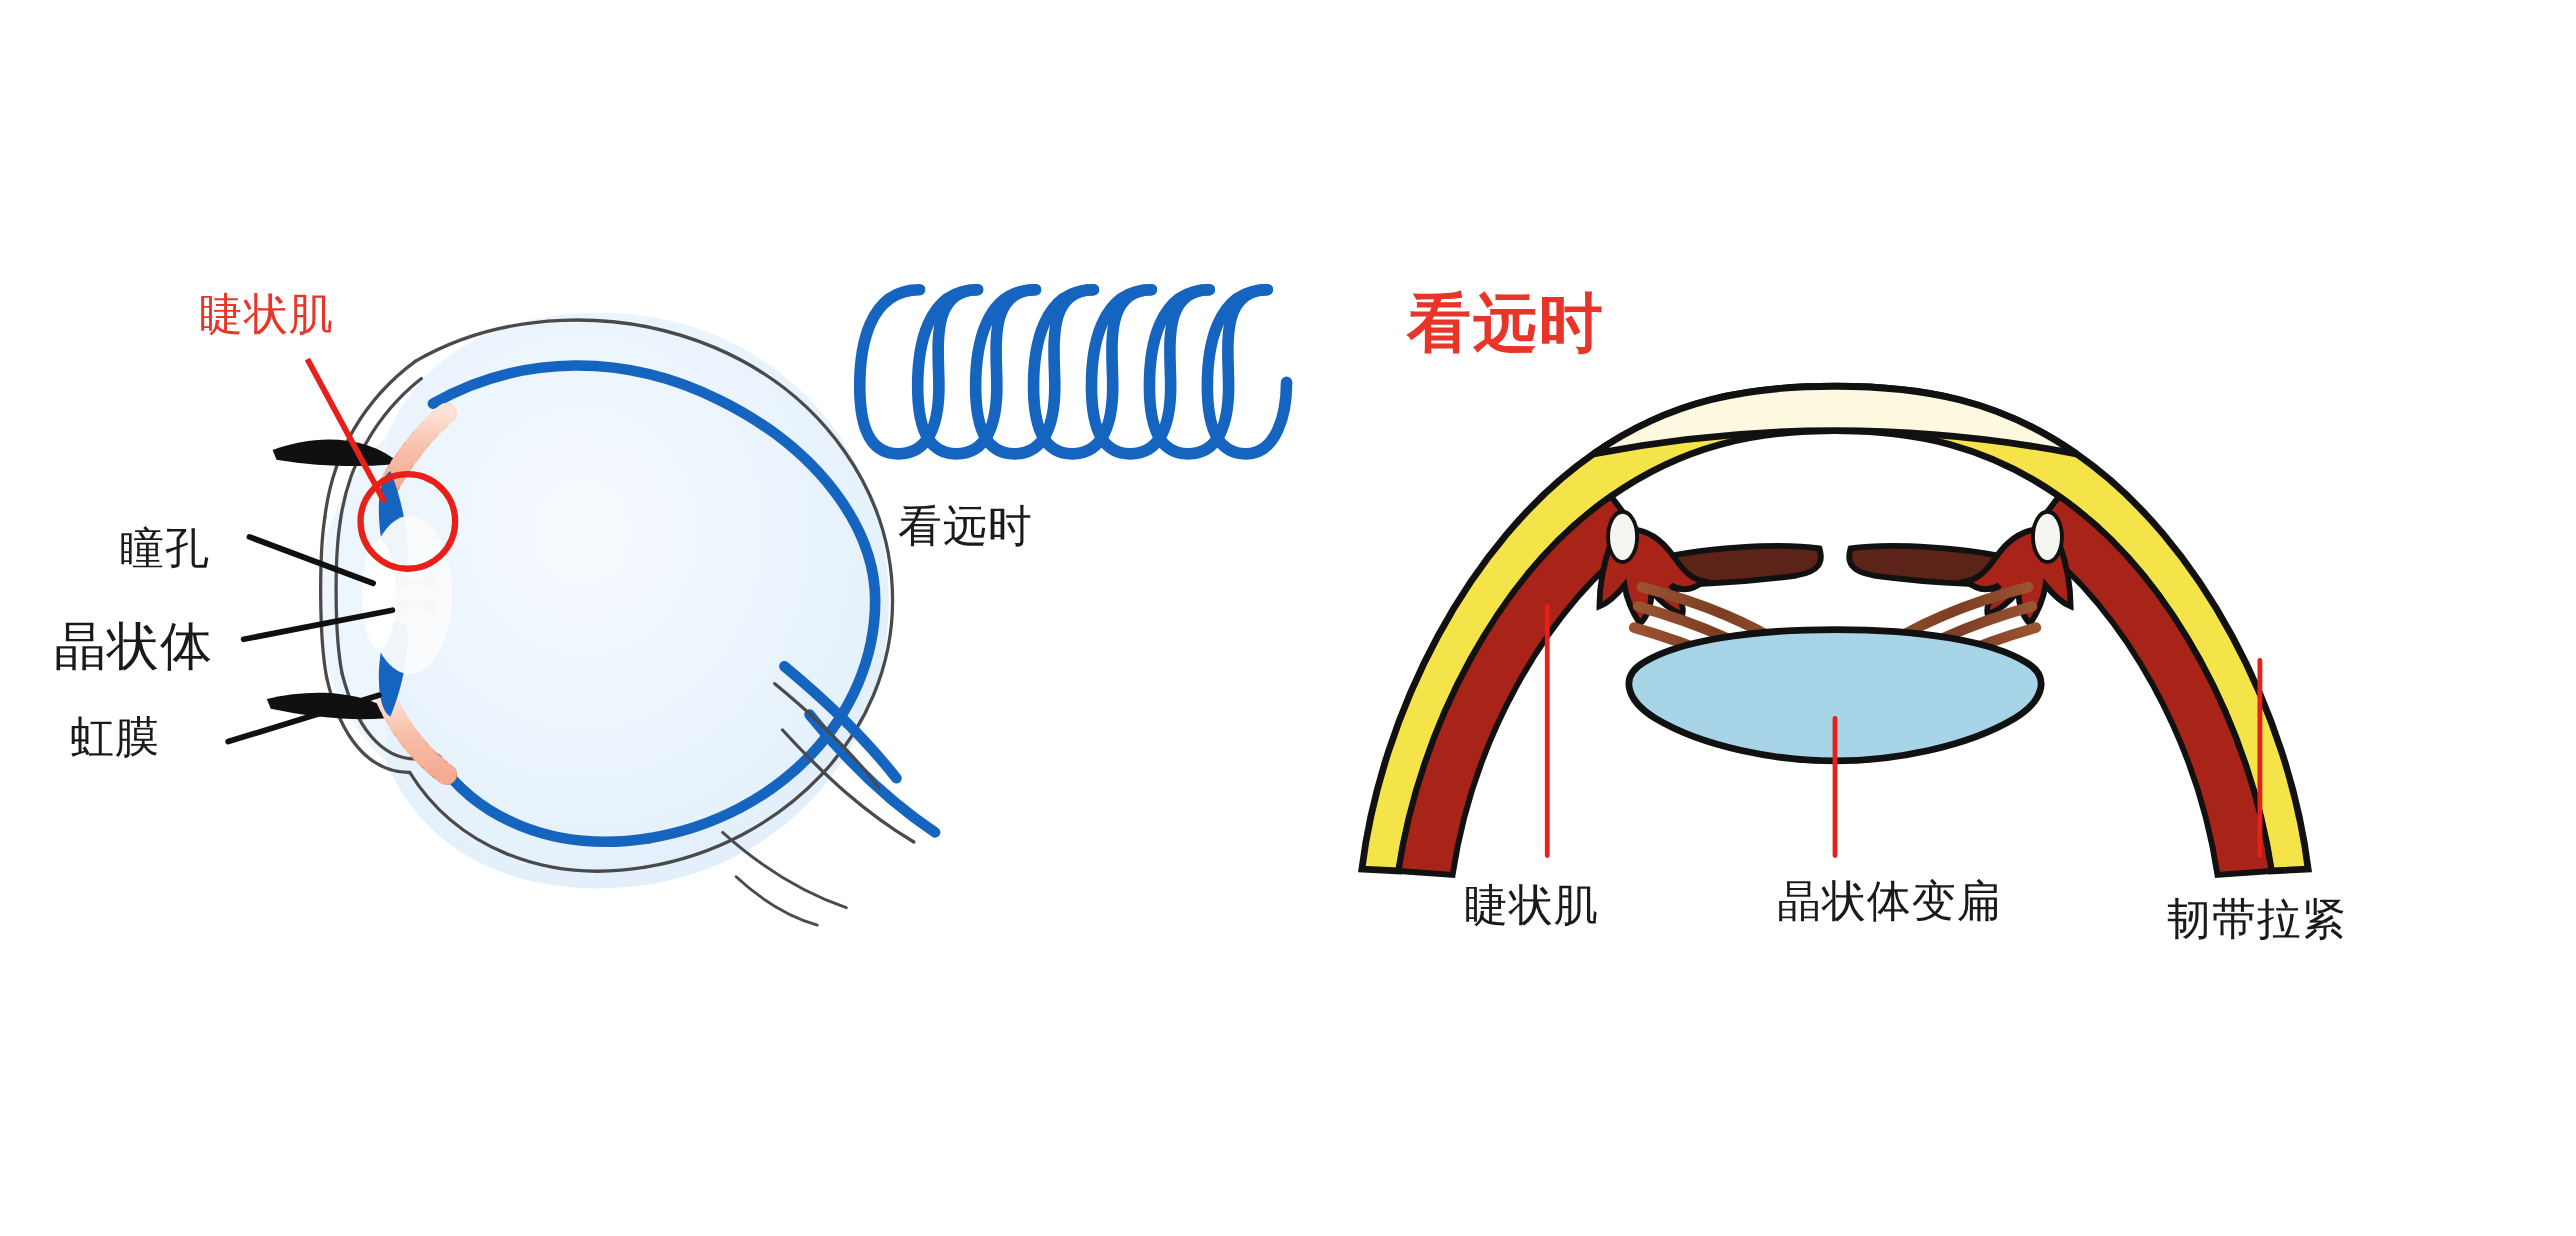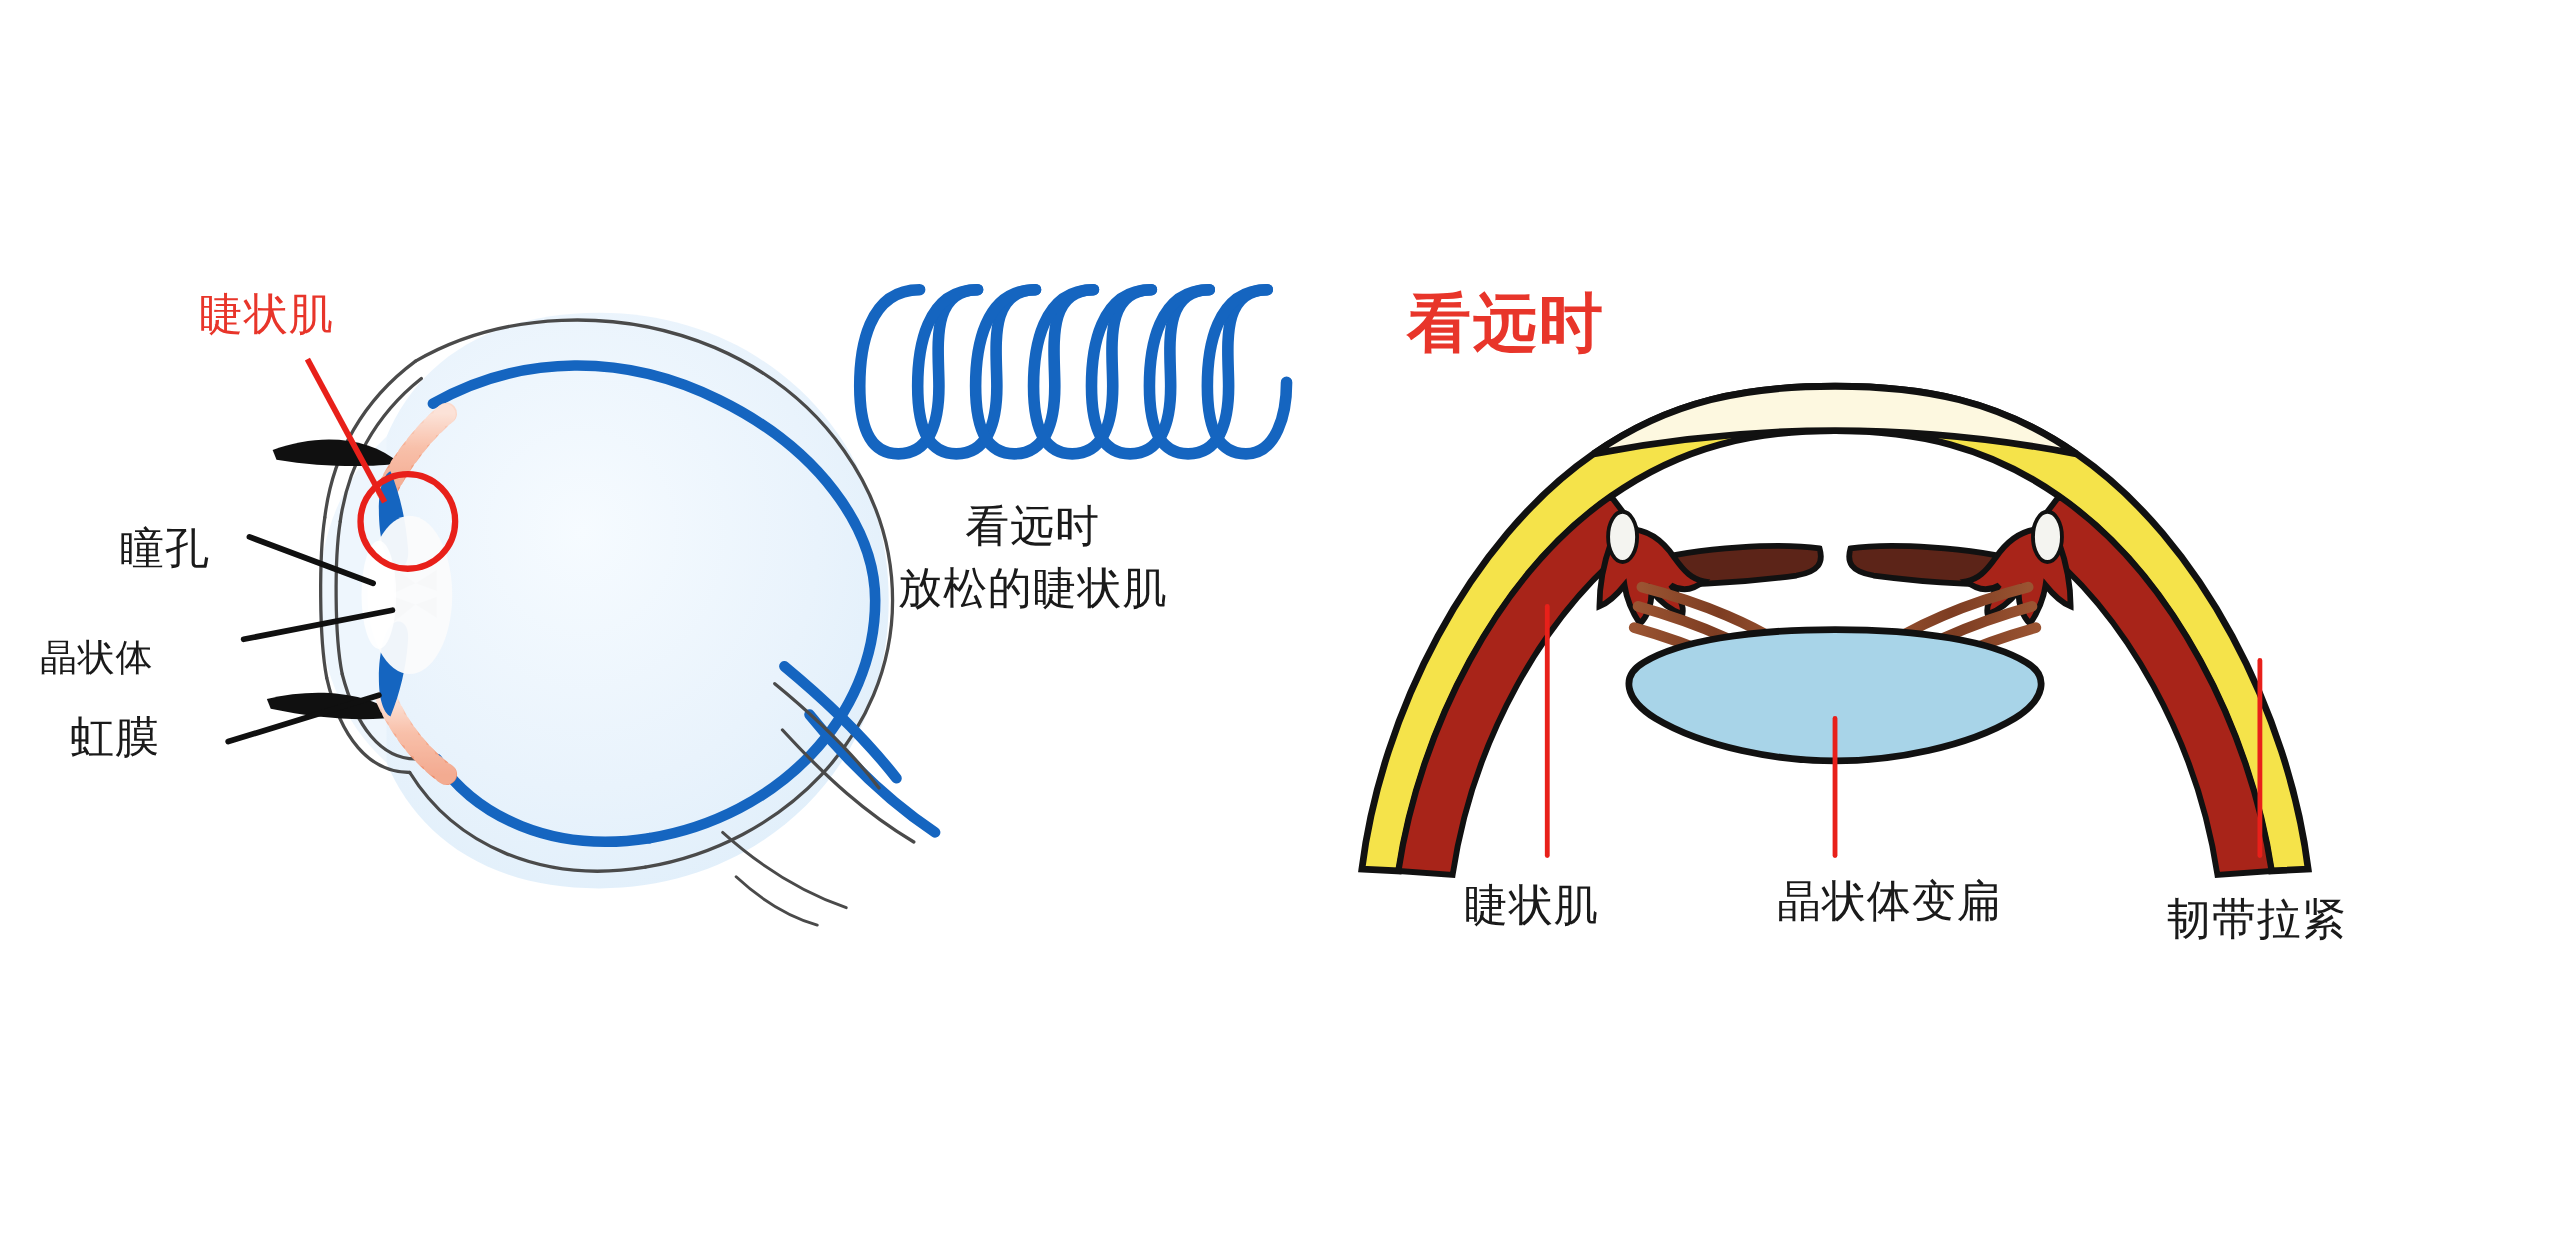--- a/index.html
+++ b/index.html
@@ -47,21 +47,21 @@
     color: #e8352a;
   }
   .lbl-red-bold {
     color: #e8352a;
     font-weight: 700;
   }
 
   
   #label-ciliary-left   { left: 199px; top: 288px;  font-size: 44px; }
   #label-pupil          { left: 120px; top: 522px;  font-size: 44px; }
-  #label-lens           { left: 40px;  top: 616px;  font-size: 37px; margin-top: 20px; }
+  #label-lens           { left: 54px;  top: 616px;  font-size: 52px; }
   #label-iris           { left: 70px;  top: 715px;  font-size: 44px; font-family: Liberation Mono, monospace; }
 
   
   #caption-spring {
     left: 898px;
     top: 495px;
     font-size: 44px;
     line-height: 1.42;
   }
   #caption-spring span { display: block; }
@@ -343,21 +343,20 @@
   <div class="lbl lbl-red" id="label-ciliary-left">睫状肌</div>
 
   <div class="lbl" id="label-pupil">瞳孔</div>
 
   <div class="lbl" id="label-lens">晶状体</div>
 
   <div class="lbl" id="label-iris">虹膜</div>
 
   <div class="lbl" id="caption-spring">
     <span>看远时</span>
-    <span>放松的睫状肌</span>
   </div>
 
   <div class="lbl lbl-red-bold" id="heading-far-vision">看远时</div>
 
   <div class="lbl" id="label-ciliary-right">睫状肌</div>
 
   <div class="lbl" id="label-lens-flat">晶状体变扁</div>
 
   <div class="lbl" id="label-zonule-taut">韧带拉紧</div>
 

